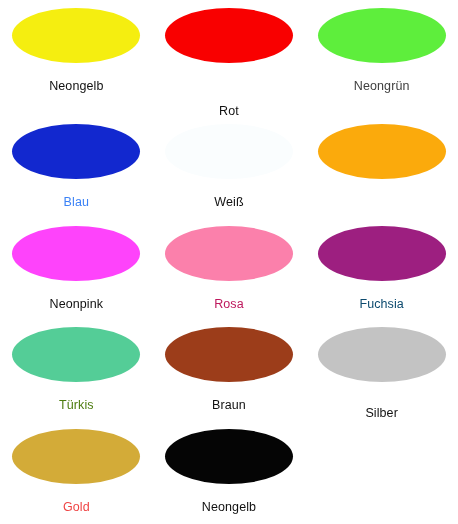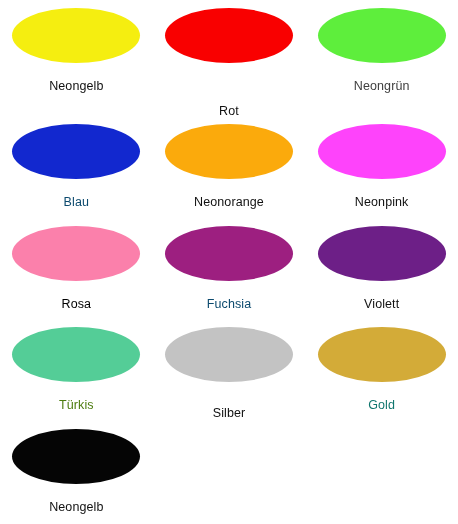--- a/index.html
+++ b/index.html
@@ -58,51 +58,54 @@
     <div class="swatch-cell">
       <div class="swatch-ellipse" style="background: rgb(249, 0, 0);"></div>
       <div class="swatch-label" style="color: rgb(17, 17, 17); margin-top: 41px;">Rot</div>
     </div>
     <div class="swatch-cell">
       <div class="swatch-ellipse" style="background: rgb(94, 238, 60);"></div>
       <div class="swatch-label" style="color: #404040;">Neongrün</div>
     </div>
     <div class="swatch-cell">
       <div class="swatch-ellipse" style="background: rgb(18, 40, 207);"></div>
-      <div class="swatch-label" style="color: #0c4a6e;">Blau</div>
+      <div class="swatch-label" style="color: #3b82f6;">Blau</div>
+    </div>
+    <div class="swatch-cell">
+      <div class="swatch-ellipse" style="background: rgb(250, 253, 254);"></div>
+      <div class="swatch-label" style="color: rgb(17, 17, 17);">Weiß</div>
     </div>
     <div class="swatch-cell">
       <div class="swatch-ellipse" style="background: rgb(251, 170, 12);"></div>
-      <div class="swatch-label" style="color: rgb(17, 17, 17);">Neonorange</div>
     </div>
     <div class="swatch-cell">
       <div class="swatch-ellipse" style="background: rgb(254, 67, 251);"></div>
       <div class="swatch-label" style="color: rgb(17, 17, 17); text-align: center;">Neonpink</div>
     </div>
     <div class="swatch-cell">
       <div class="swatch-ellipse" style="background: rgb(251, 128, 171);"></div>
-      <div class="swatch-label" style="color: #000000;">Rosa</div>
+      <div class="swatch-label" style="color: #be185d;">Rosa</div>
     </div>
     <div class="swatch-cell">
       <div class="swatch-ellipse" style="background: rgb(157, 31, 128);"></div>
       <div class="swatch-label" style="color: #0c4a6e;">Fuchsia</div>
     </div>
     <div class="swatch-cell">
-      <div class="swatch-ellipse" style="background: rgb(109, 31, 135);"></div>
-      <div class="swatch-label" style="color: rgb(17, 17, 17);">Violett</div>
+      <div class="swatch-ellipse" style="background: rgb(84, 205, 151);"></div>
+      <div class="swatch-label" style="color: #4d7c0f;">Türkis</div>
     </div>
     <div class="swatch-cell">
-      <div class="swatch-ellipse" style="background: rgb(84, 205, 151);"></div>
-      <div class="swatch-label" style="color: #4d7c0f;">Türkis</div>
+      <div class="swatch-ellipse" style="background: rgb(156, 61, 26);"></div>
+      <div class="swatch-label" style="color: rgb(17, 17, 17);">Braun</div>
     </div>
     <div class="swatch-cell">
       <div class="swatch-ellipse" style="background: rgb(195, 195, 195);"></div>
       <div class="swatch-label" style="color: rgb(17, 17, 17); margin-top: 24px;">Silber</div>
     </div>
     <div class="swatch-cell">
       <div class="swatch-ellipse" style="background: rgb(211, 171, 56);"></div>
-      <div class="swatch-label" style="color: #0f766e;">Gold</div>
+      <div class="swatch-label" style="color: #ef4444;">Gold</div>
     </div>
     <div class="swatch-cell">
       <div class="swatch-ellipse" style="background: rgb(5, 5, 5);"></div>
       <div class="swatch-label" style="color: rgb(17, 17, 17);">Neongelb</div>
     </div>
   </div>
 
 </body></html>

